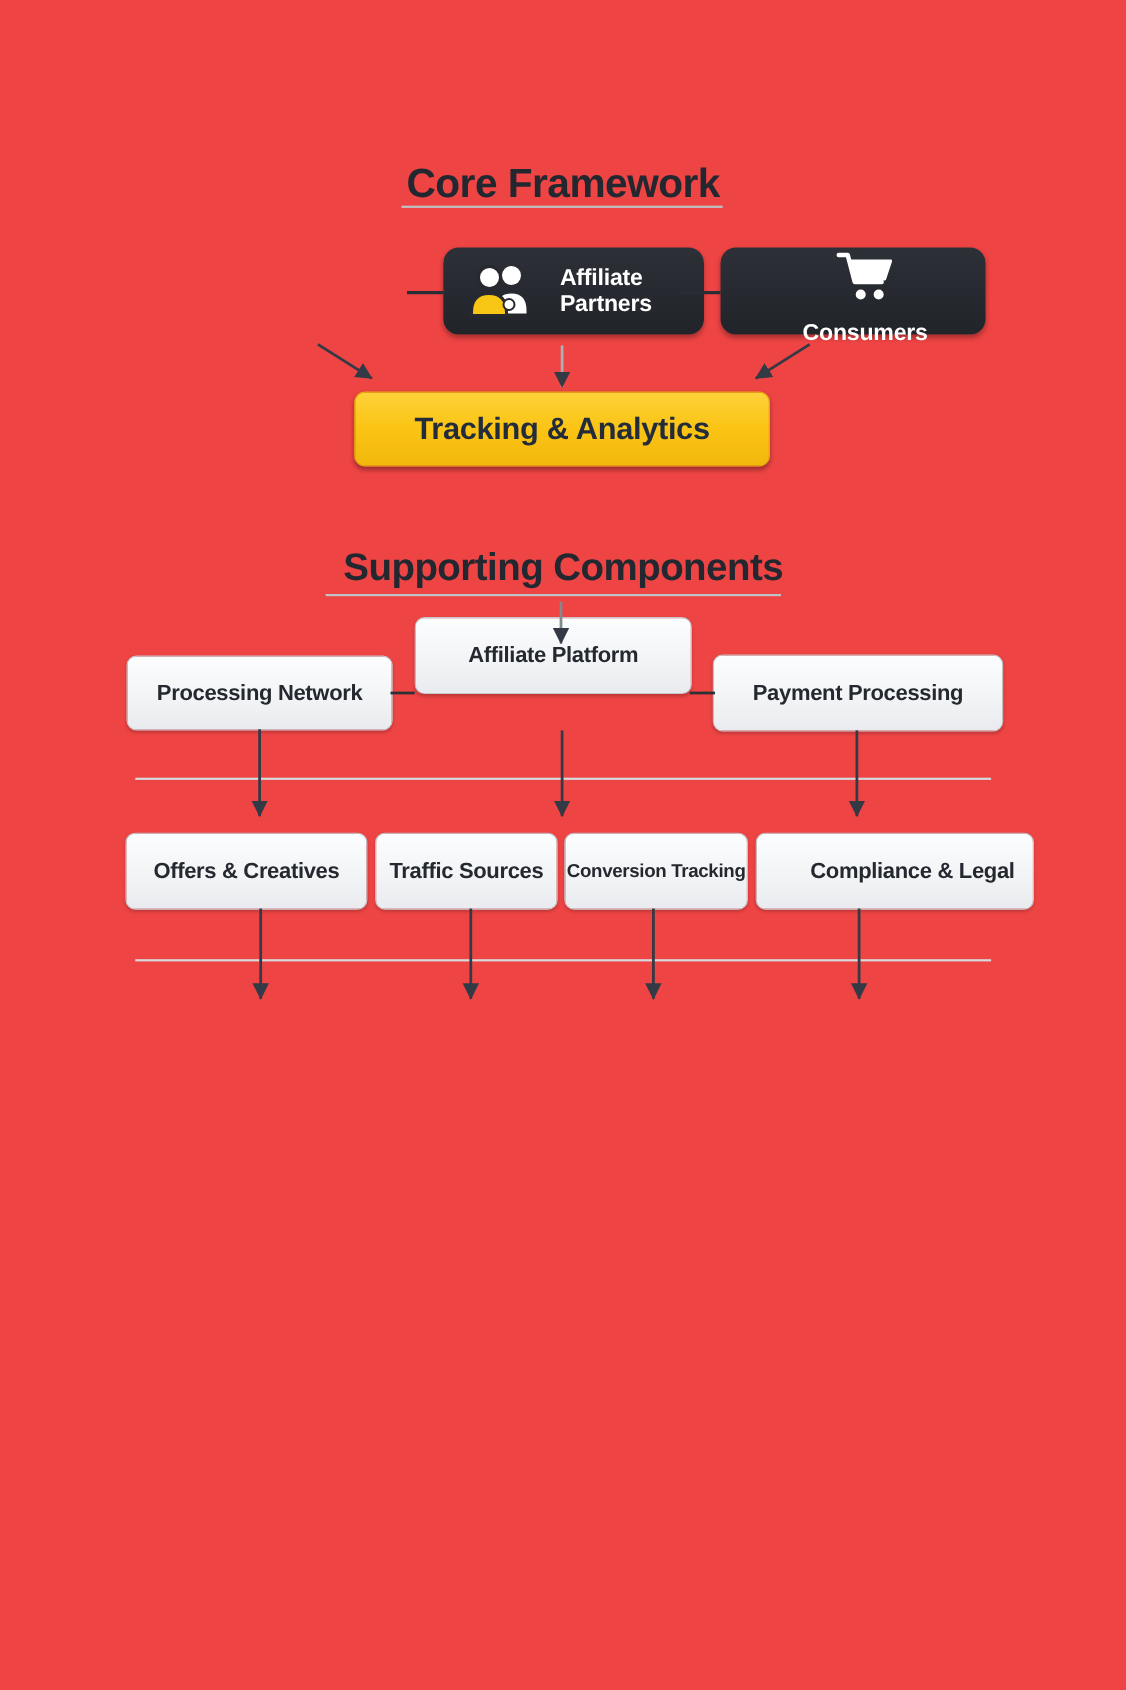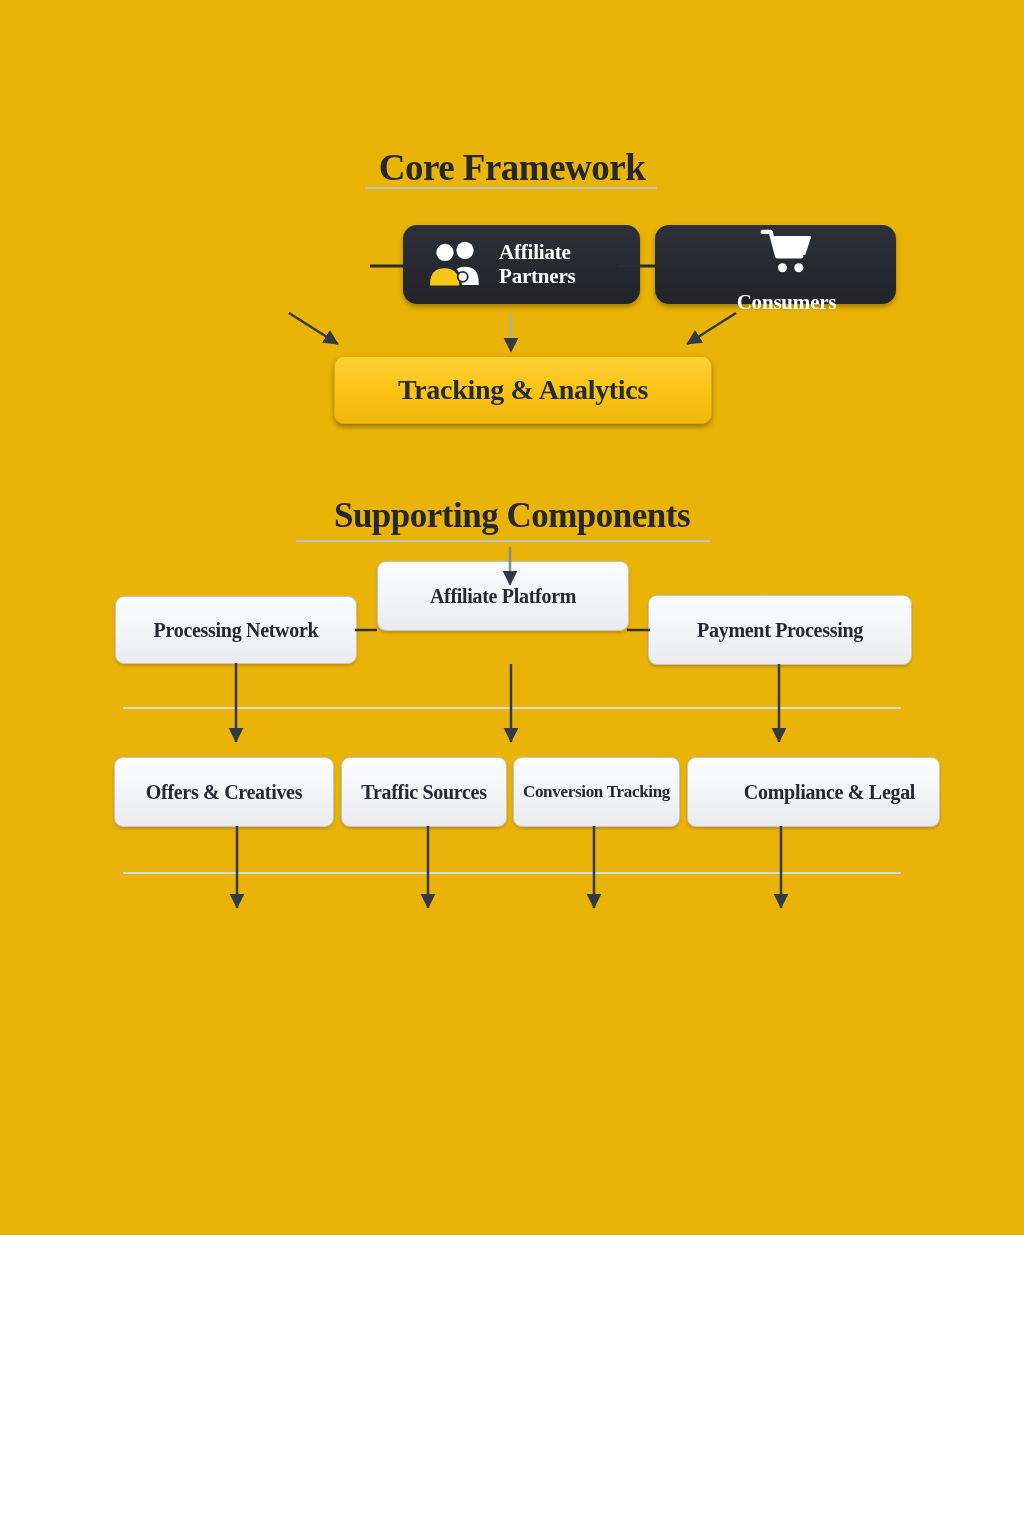--- a/index.html
+++ b/index.html
@@ -1,19 +1,19 @@
 <!DOCTYPE html>
 <html><head>
 <meta charset="utf-8">
 <style>
   html,body{margin:0;padding:0;background:#ffffff;}
   .canvas{
-    position:relative;width:1024px;height:1235px;margin:0 auto;
-    background:#eab308;overflow:hidden;
-    font-family:Liberation Serif, serif;
+    position:relative;width:1024px;height:1536px;margin:0 auto;
+    background:#ef4444;overflow:hidden;
+    font-family:Liberation Sans, sans-serif;
   }
   .sec-title{
     position:absolute;left:0;width:100%;text-align:center;
     font-weight:bold;color:#232830;letter-spacing:-0.5px;
   }
   .sec-title.core{top:146px;font-size:37px;}
   .sec-title.supporting{top:496px;font-size:35px;}
   .underline{position:absolute;height:2px;background:#bfc3c8;}
   .u-core{left:365px;top:187px;width:292px;}
   .u-supporting{left:296px;top:540px;width:414px;}
@@ -25,21 +25,21 @@
     color:#ffffff;
   }
   .dark-node .icon{flex:0 0 auto;display:flex;align-items:center;justify-content:center;}
   .dark-node .lbl{font-weight:bold;font-size:21px;line-height:1.12;letter-spacing:-0.2px;}
 
   .yellow-box{
     position:absolute;display:flex;align-items:center;justify-content:center;
     background:linear-gradient(180deg,#fdd139 0%,#fbc414 50%,#f1b70d 100%);
     border:1px solid #e4ab0c;border-radius:10px;
     box-shadow:0 3px 5px rgba(0,0,0,.35);
-    color:#232c3a;font-weight:bold;letter-spacing:-0.3px;margin-left:12px;
+    color:#232c3a;font-weight:bold;letter-spacing:-0.3px;
   }
   .gray-box{
     position:absolute;display:flex;align-items:center;justify-content:center;
     background:linear-gradient(180deg,#fcfdfe 0%,#f3f4f6 55%,#e9ebee 100%);
     border:1px solid #c3c7cd;border-radius:9px;
     box-shadow:0 2px 3px rgba(0,0,0,.18);
     color:#24282f;font-weight:bold;font-size:20px;letter-spacing:-0.3px;
     text-align:center;
   }
   .divider{position:absolute;height:2px;background:#d6d9dd;}
@@ -47,21 +47,21 @@
 </style>
 </head>
 <body>
 
 <div class="canvas">
 
   <div class="sec-title core">Core Framework</div>
   <div class="underline u-core"></div>
 
 
-  <div class="dark-node" style="left:403px;top:225px;width:215px;height:79px;padding-left:22px;gap:14px;">
+  <div class="dark-node" style="left:403px;top:225px;width:215px;height:79px;padding-left:22px;gap:24px;">
     <span class="icon">
       <svg width="60" height="54" viewBox="0 0 66 58" aria-hidden="true">
         <circle cx="44" cy="13" r="9.5" fill="#ffffff"></circle>
         <path d="M29,48 q0,-17 15,-17 q15,0 15,17 v3 h-30 z" fill="#ffffff"></path>
         <circle cx="22" cy="15" r="11" fill="#ffffff" stroke="#26292f" stroke-width="3"></circle>
         <path d="M4,50 q0,-19 17.5,-19 q17.5,0 17.5,19 v3 h-35 z" fill="#f8c716" stroke="#26292f" stroke-width="3"></path>
         <circle cx="41.5" cy="42" r="5.5" fill="#ffffff" stroke="#26292f" stroke-width="2"></circle>
       </svg>
     </span>
     <span class="lbl" style="width:108px;">Affiliate Partners</span>

